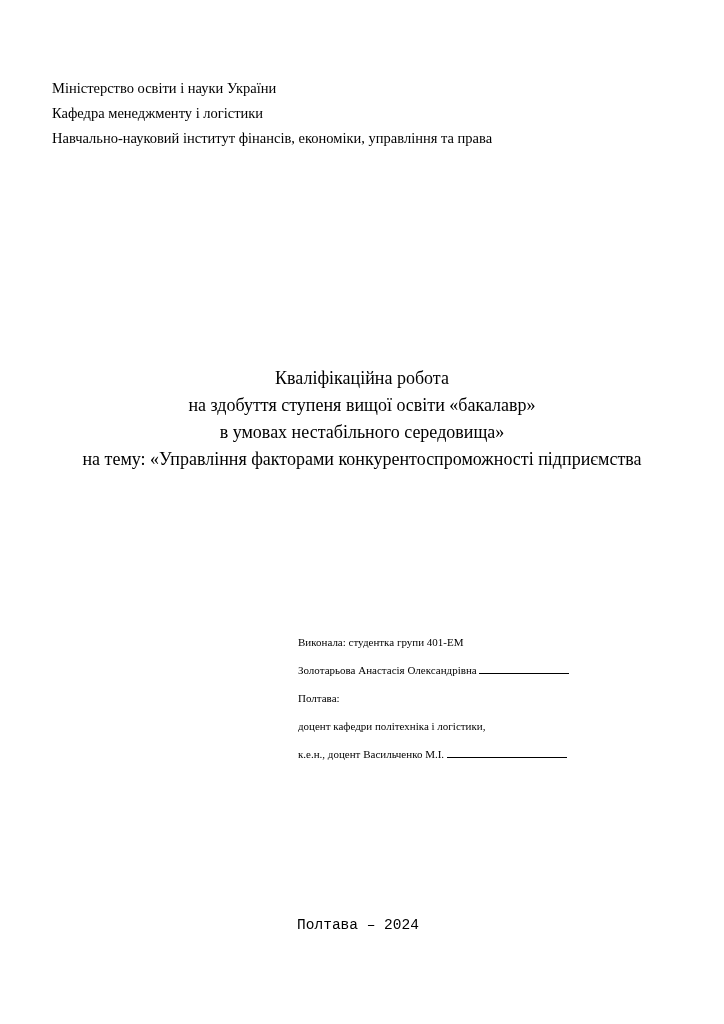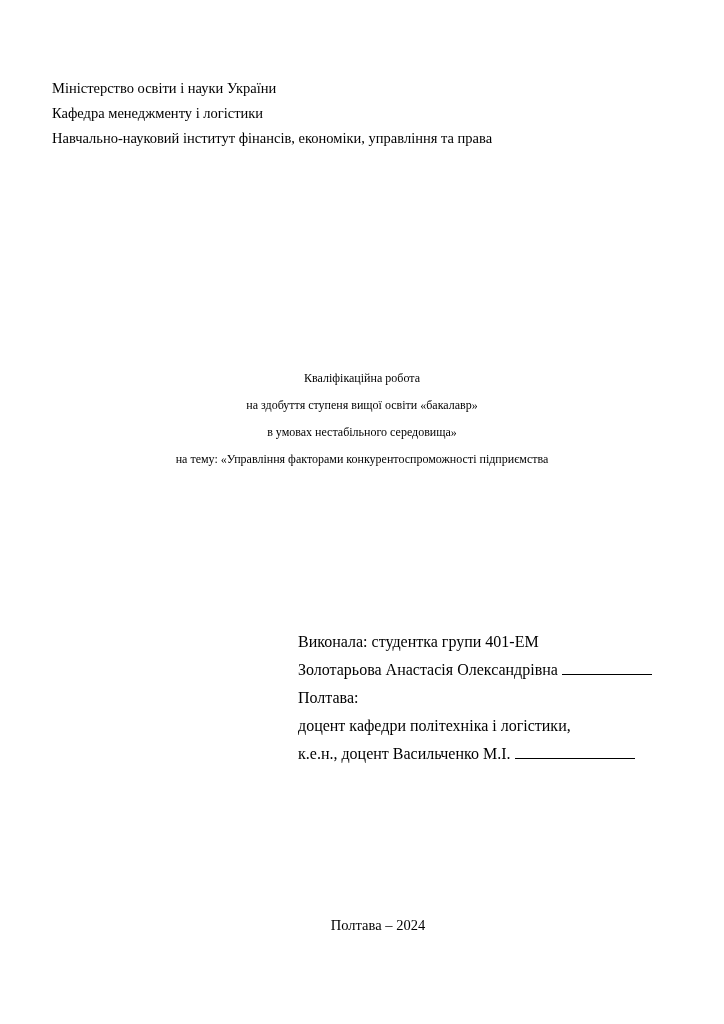--- a/index.html
+++ b/index.html
@@ -39,54 +39,55 @@
 
   
   .title-block {
     position: absolute;
     top: 365px;
     left: 52px;
     width: 620px;
     text-align: center;
   }
   .title-line {
-    font-size: 12px;
+    font-size: 18px;
     line-height: 27px;
   }
 
   
   .author-block {
     position: absolute;
     top: 628px;
     left: 298px;
     width: 400px;
     text-align: left;
   }
   .author-line {
-    font-size: 16px;
+    font-size: 11px;
     line-height: 28px;
     white-space: nowrap;
     font-family: Liberation Serif, serif;
   }
   .rule {
     display: inline-block;
     border-bottom: 1px solid #000;
     height: 12px;
     vertical-align: baseline;
   }
   .rule-short { width: 90px; }
   .rule-long { width: 120px; }
 
   
   .footer-block {
     position: absolute;
     top: 914px;
-    left: 68px;
+    left: 48px;
     width: 620px;
     text-align: center;
+    font-family: Liberation Mono, monospace;
   }
   .footer-line {
     font-size: 14.5px;
     line-height: 22px;
   }
 </style>
 </head>
 <body>
 
 <div class="page">

